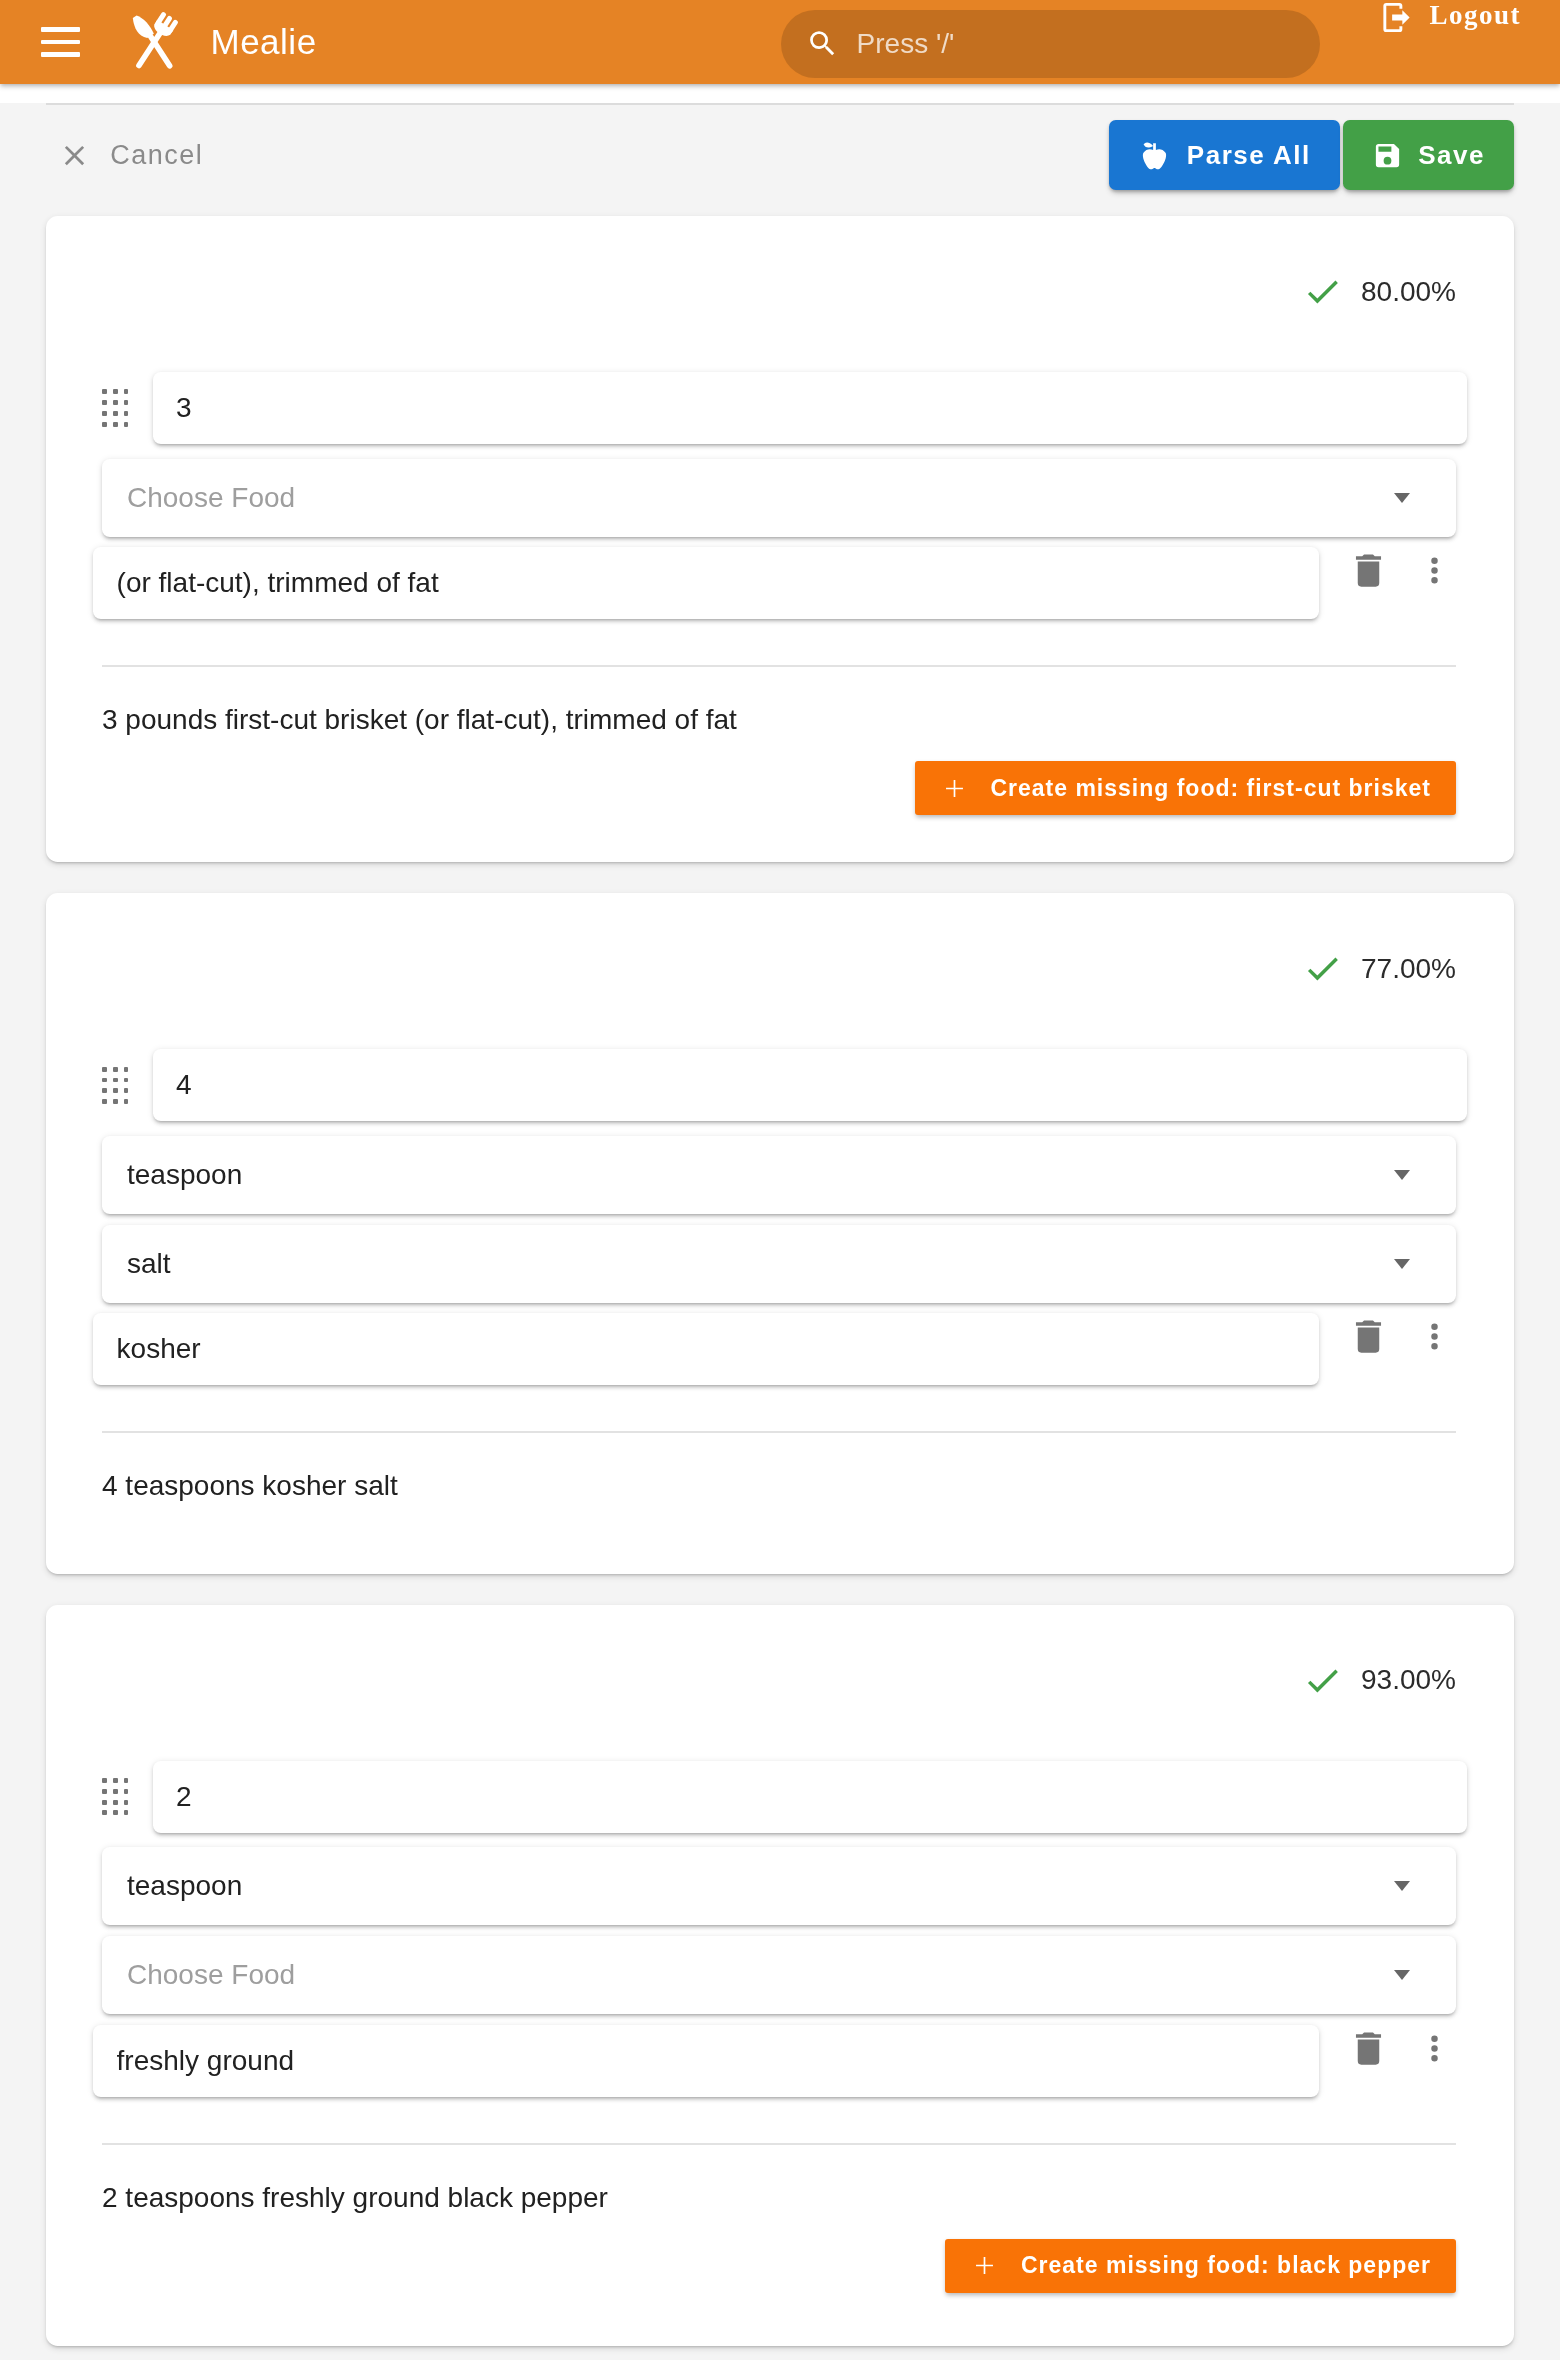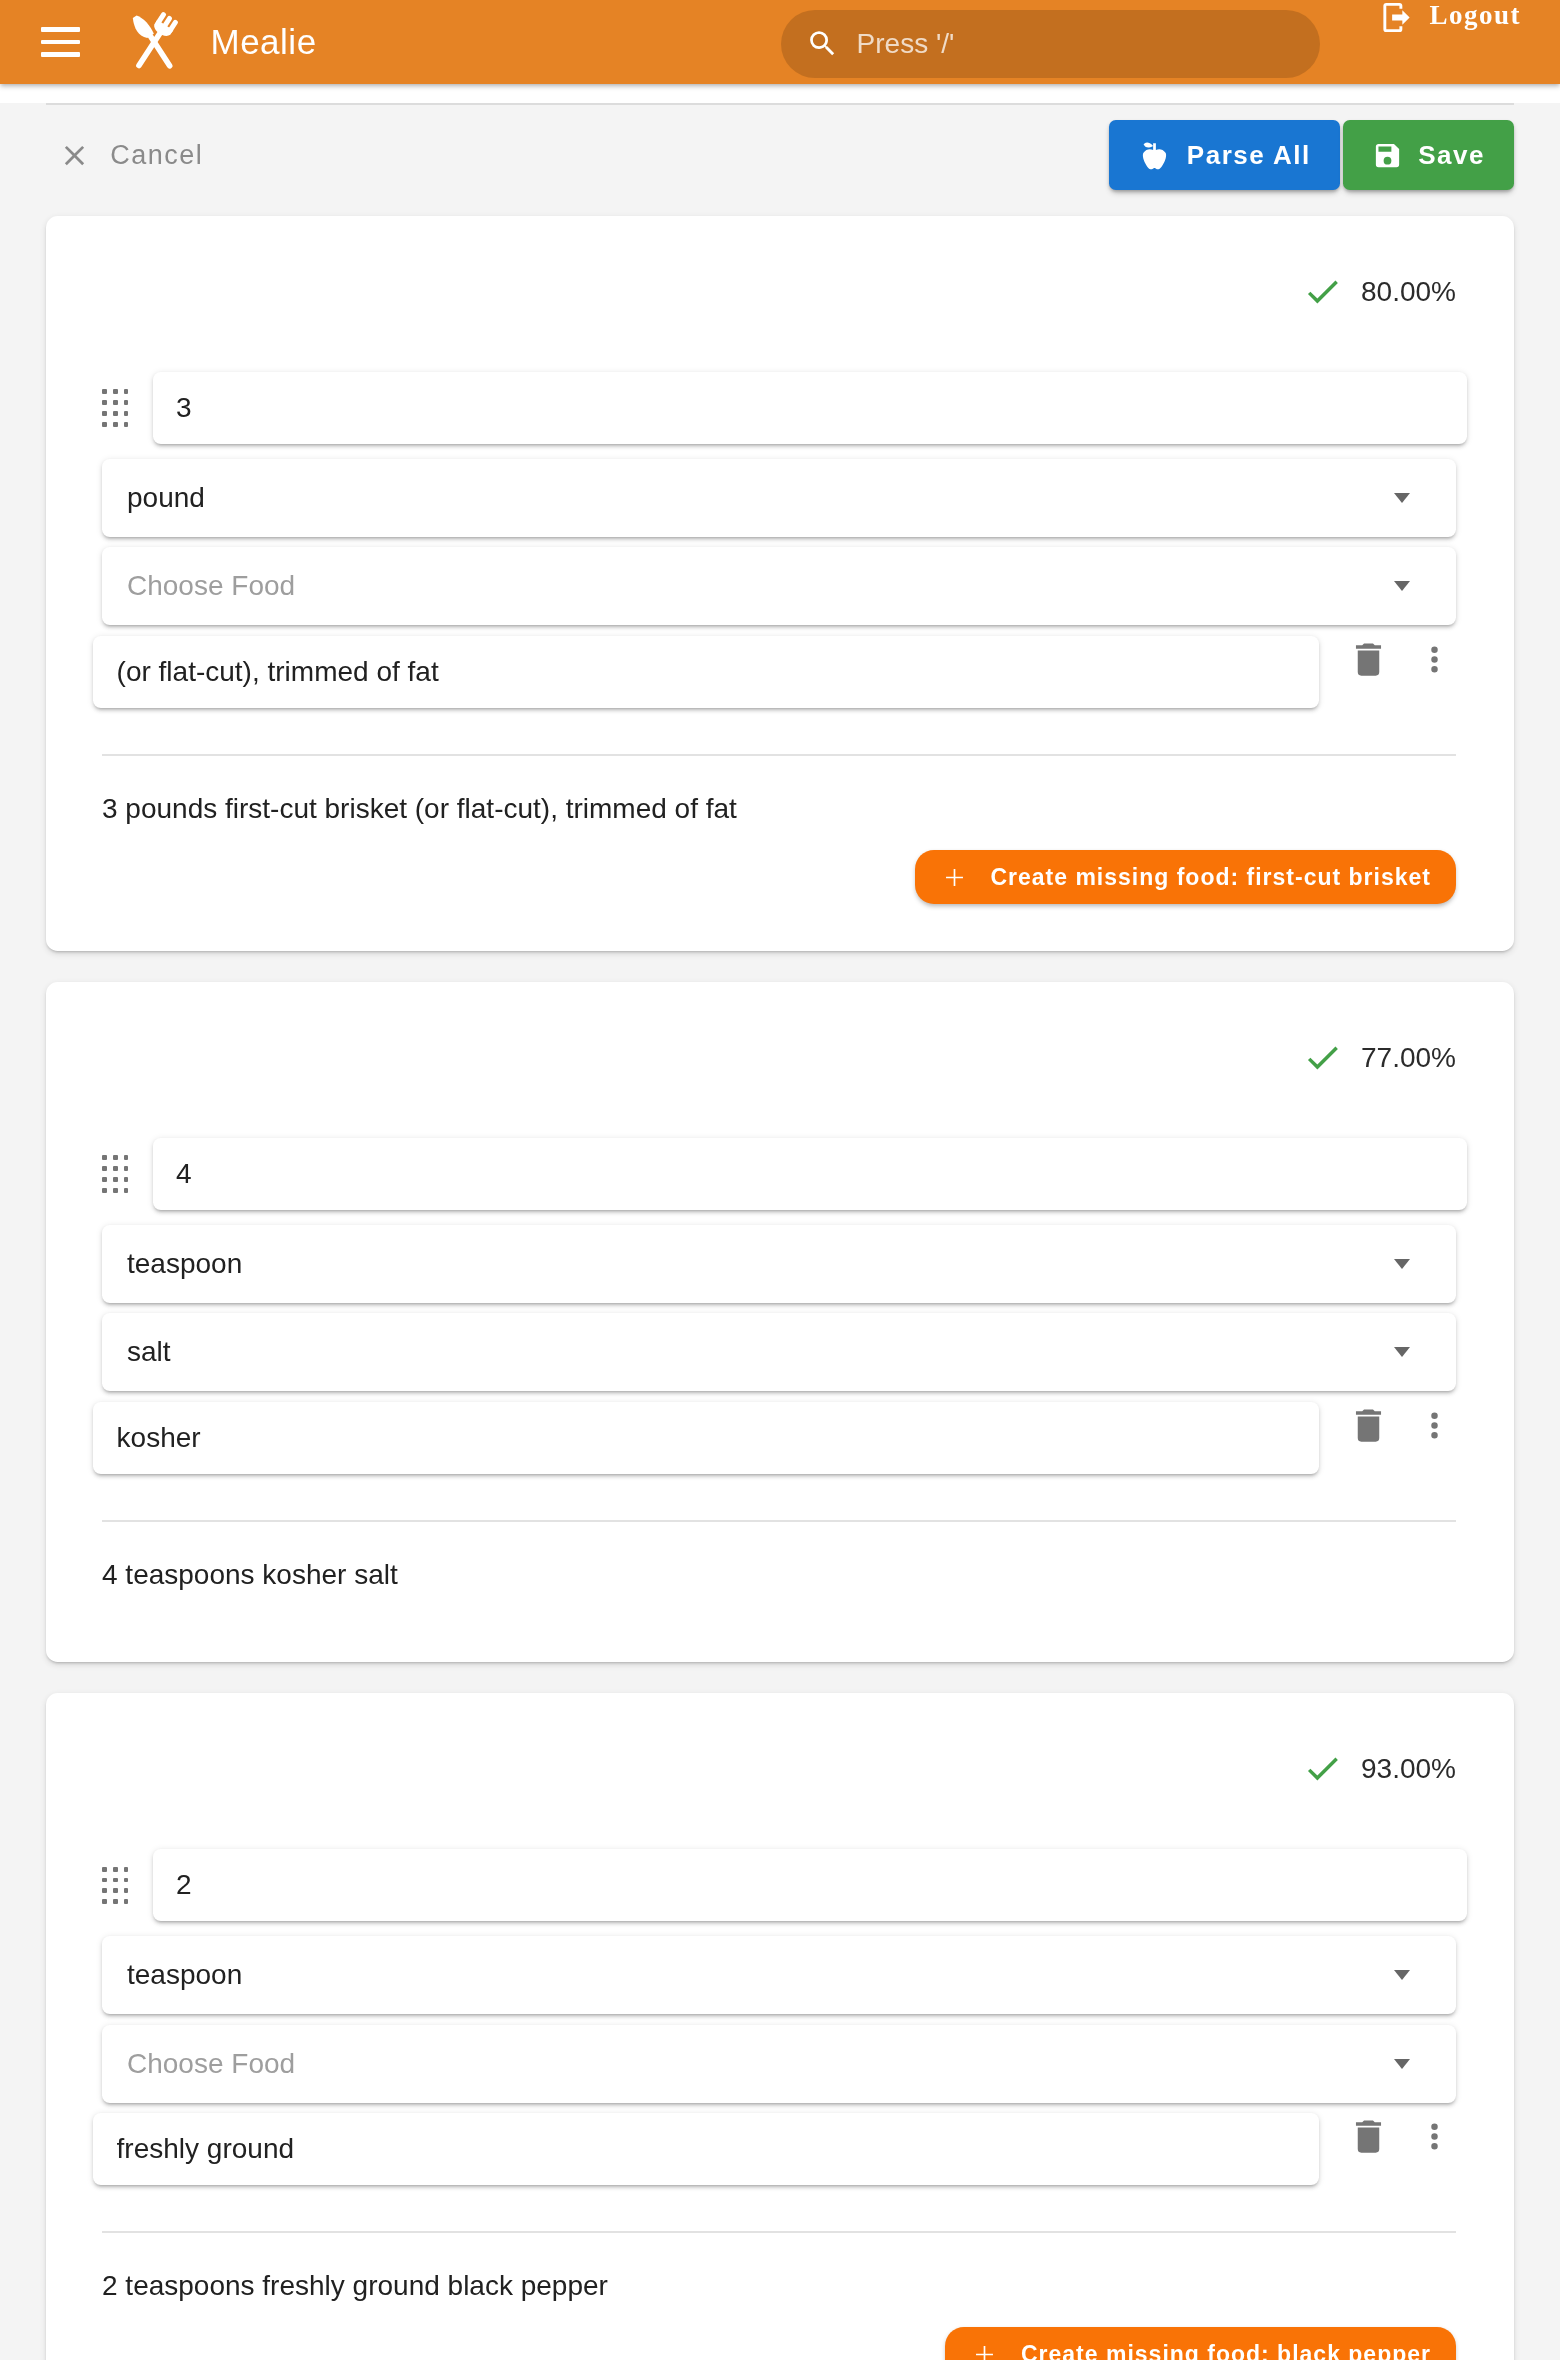--- a/index.html
+++ b/index.html
@@ -83,21 +83,21 @@
   .row-note { display: flex; margin-left: -8.8px; }
   .icon-btn { background: transparent; border: none; cursor: pointer; display: flex;
     align-items: center; justify-content: center; }
   .trash-btn { margin-left: 26px; width: 47px; height: 47px; }
   .kebab-btn { margin-left: 21.5px; width: 43px; height: 47px; }
 
   .card-divider { height: 2px; background: #E2E2E2; margin-top: 46px; }
   .original-text { margin-top: 37px; font-size: 28px; color: #212121; }
   .create-row { display: flex; justify-content: flex-end; margin-top: 25px; }
   .create-btn {
-    height: 54px; background: #F97306; color: #fff; border: none; border-radius: 19px;
+    height: 54px; background: #F97306; color: #fff; border: none; border-radius: 3px;
     display: flex; align-items: center; gap: 21.5px; padding: 0 25px;
     font-size: 23px; font-weight: 700; letter-spacing: 1px; font-family: inherit; cursor: pointer;
     box-shadow: 0 2.9px 4.9px -1px rgba(0,0,0,.3);
   }
   .card2-pad { margin-bottom: 24.4px; }
   svg { display: block; }
 </style>
 </head>
 <body>
 
@@ -181,24 +181,20 @@
         <i></i>
         <i></i>
         <i></i>
         <i></i>
         <i></i>
         <i></i>
     </div>
     <input class="text-input solo" value="3" style="">
   </div>
   <div class="select solo">
-    <span class="sel-text">pound</span>
-    <span class="tri"></span>
-  </div>
-  <div class="select solo">
     <span class="sel-text placeholder">Choose Food</span>
     <span class="tri"></span>
   </div>
   <div class="row-note">
     <input class="text-input solo" value="(or flat-cut), trimmed of fat" style="">
     <button class="icon-btn trash-btn">
       <svg width="43" height="43" viewBox="0 0 24 24">
         <path fill="#757575" d="M19,4H15.5L14.5,3H9.5L8.5,4H5V6H19M6,19A2,2 0 0,0 8,21H16A2,2 0 0,0 18,19V7H6V19Z"></path>
       </svg>
     </button>

